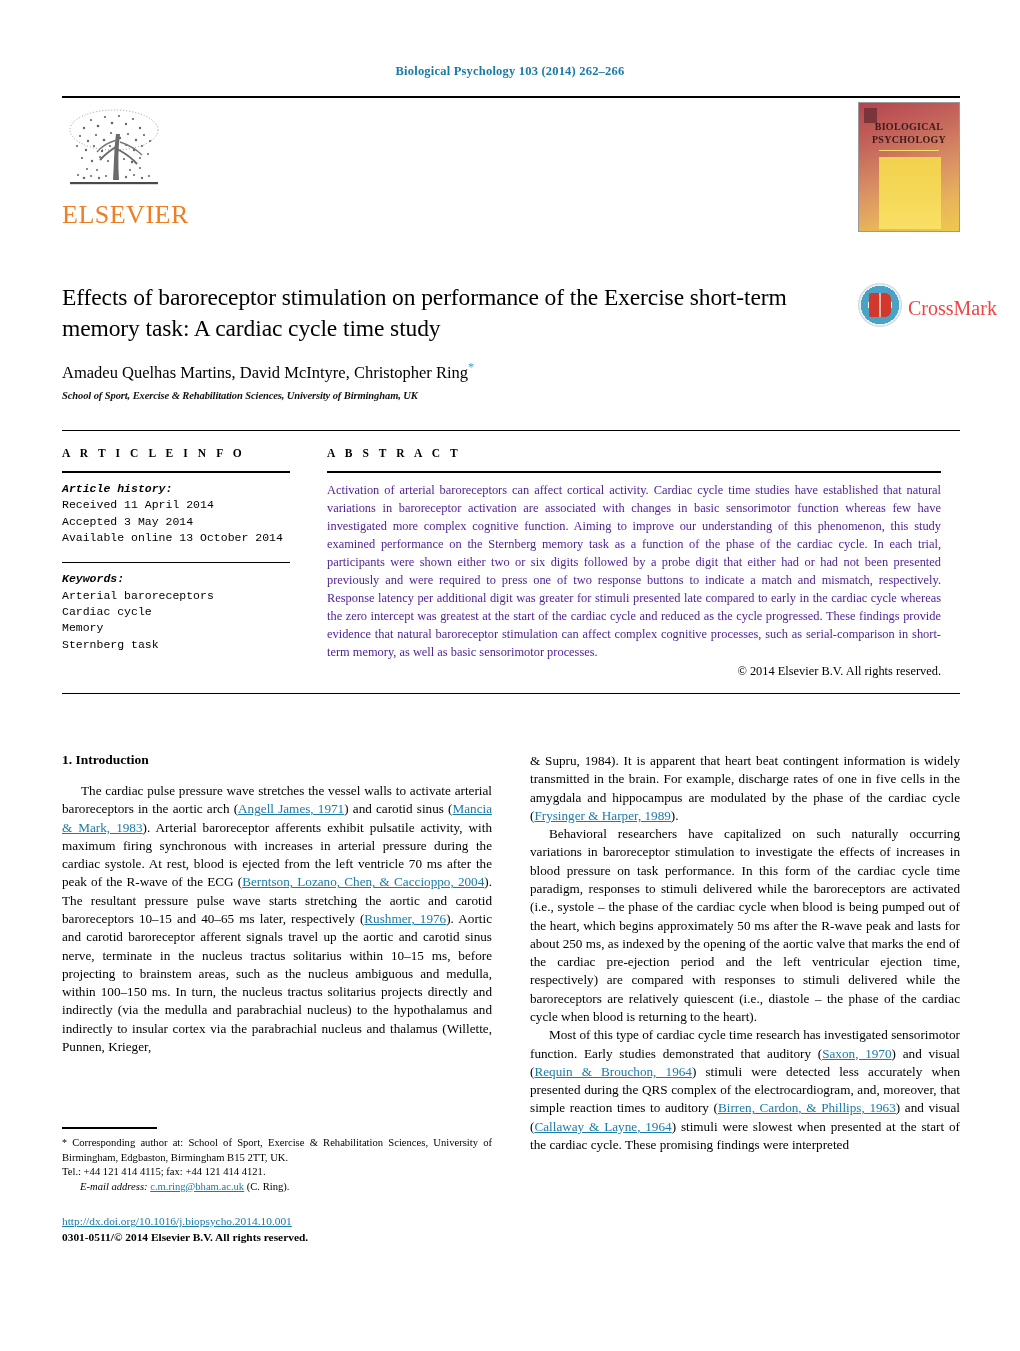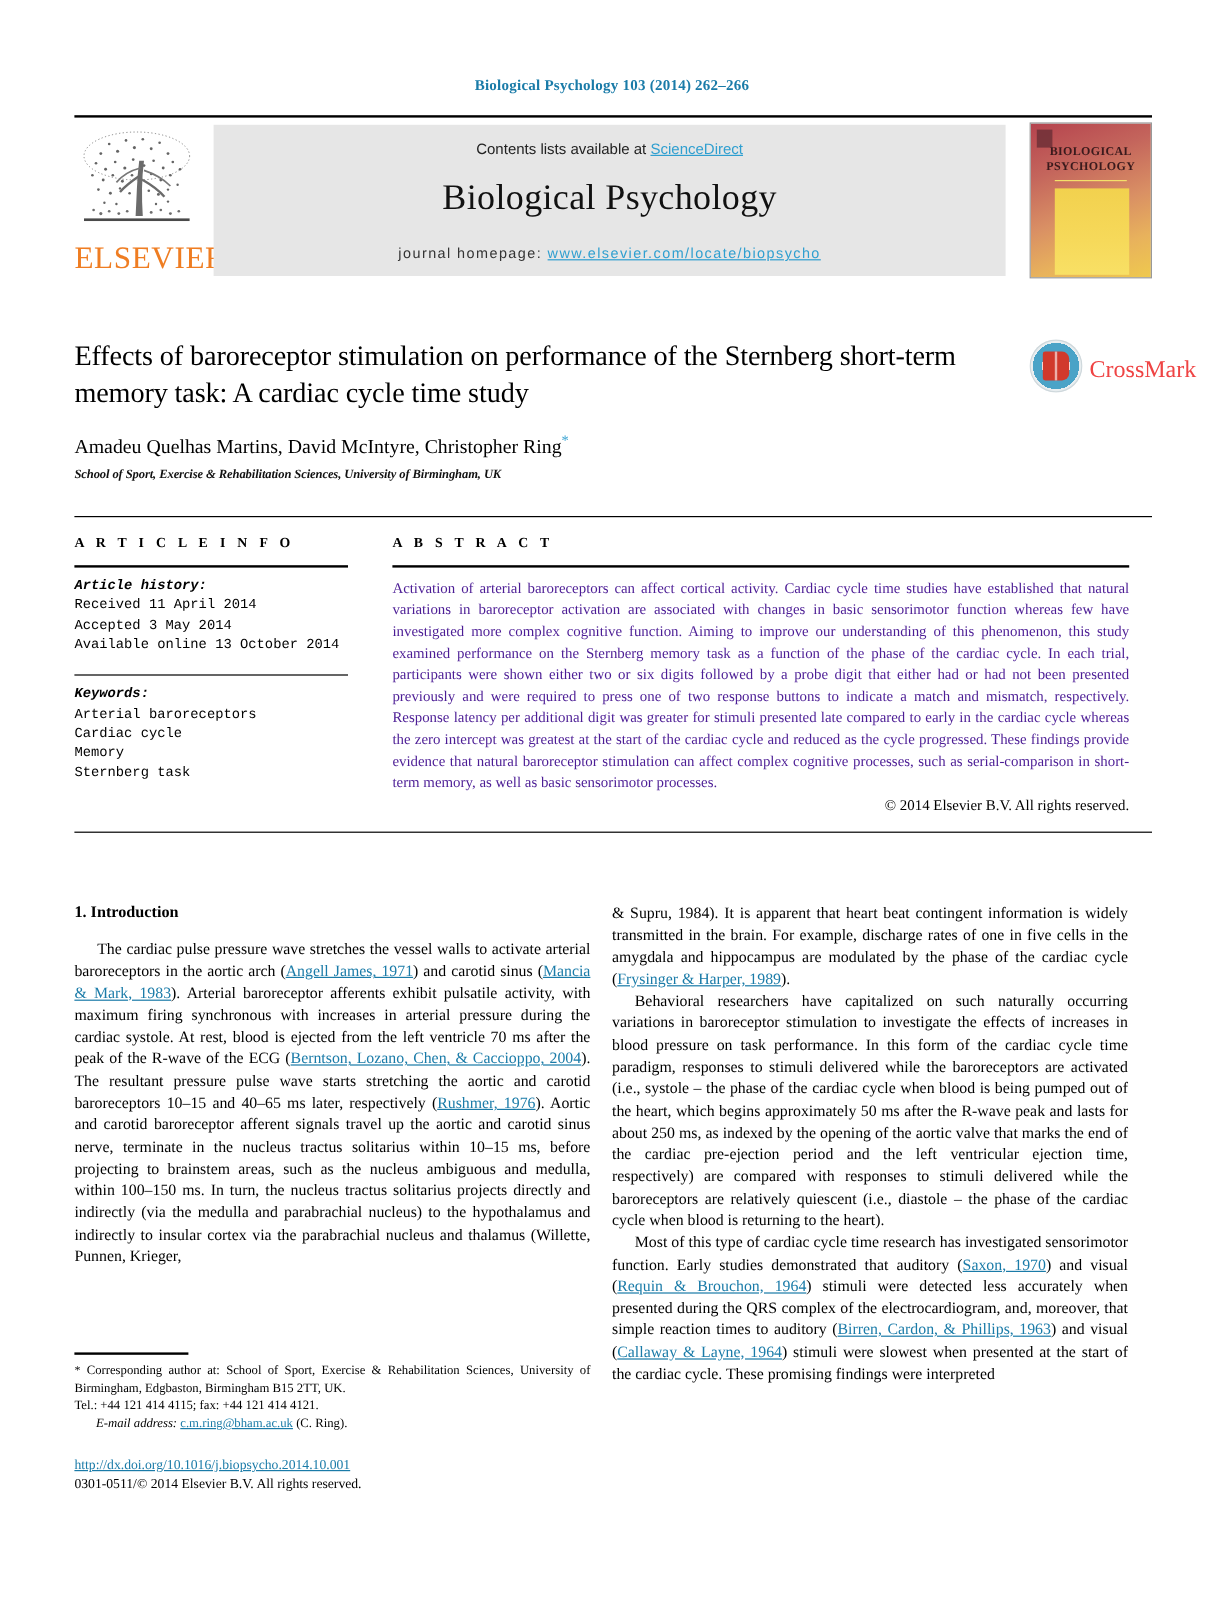--- a/index.html
+++ b/index.html
@@ -317,21 +317,21 @@
   }
 
   
   .body-cols {
     position: absolute;
     top: 752px;
     left: 62px;
     width: 898px;
     height: 520px;
     display: flex;
-    gap: 18px;
+    gap: 38px;
   }
   .bcol {
     width: 430px;
     position: relative;
   }
   h2.sect-head {
     margin: 0 0 14px 0;
     font-family: "Liberation Serif", serif;
     font-size: 13.5px;
     font-weight: bold;
@@ -377,21 +377,21 @@
   .doi-block {
     position: absolute;
     top: 1213px;
     left: 62px;
     width: 430px;
     font-family: "Liberation Serif", serif;
     font-size: 11.4px;
     line-height: 1.42;
   }
   .doi-link { color: #1a7ba8; }
-  .issn-line { color: #000; font-weight: normal; }
+  .issn-line { color: #000; font-weight: bold; }
 </style>
 </head>
 <body>
 
 <div class="page">
 
   <div class="running-head">Biological Psychology 103 (2014) 262–266</div>
 
   <div class="masthead">
     <div class="masthead-rule-top"></div>
@@ -459,44 +459,34 @@
                 <circle cx="14" cy="71" r="1.1"></circle>
                 <circle cx="85" cy="72" r="1.1"></circle>
             </g>
             <rect x="6" y="78" width="88" height="2.2" fill="#4a4a4a"></rect>
           </g>
         </svg>
       </div>
       <div class="elsevier-word">ELSEVIER</div>
     </div>
 
-    <div class="masthead-center">
-      <div class="contents-line">
-        <span>Contents lists available at </span><a class="sciencedirect" href="#">ScienceDirect</a>
-      </div>
-      <div class="journal-name">Biological Psychology</div>
-      <div class="homepage-line">
-        <span>journal homepage:</span>
-        <a class="homepage-url" href="#">www.elsevier.com/locate/biopsycho</a>
-      </div>
-    </div>
 
     <div class="cover-thumb">
       <div class="cover-els"></div>
       <div class="cover-title">
         <span>BIOLOGICAL</span><br>
         <span>PSYCHOLOGY</span>
       </div>
       <div class="cover-ul"></div>
       <div class="cover-panel"></div>
     </div>
   </div>
 
   <div class="title-block">
-    <h1 class="article-title">Effects of baroreceptor stimulation on performance of the Sternberg short-term memory task: A cardiac cycle time study</h1>
+    <h1 class="article-title">Effects of baroreceptor stimulation on performance of the Exercise short-term memory task: A cardiac cycle time study</h1>
     <div class="authors"><span>Amadeu Quelhas Martins, David McIntyre, Christopher Ring</span><span class="corr-star">*</span></div>
     <div class="affiliation">School of Sport, Exercise &amp; Rehabilitation Sciences, University of Birmingham, UK</div>
   </div>
 
   <div class="crossmark">
     <div class="crossmark-badge">
       <div class="crossmark-book"></div>
     </div>
     <div class="crossmark-text">CrossMark</div>
   </div>

